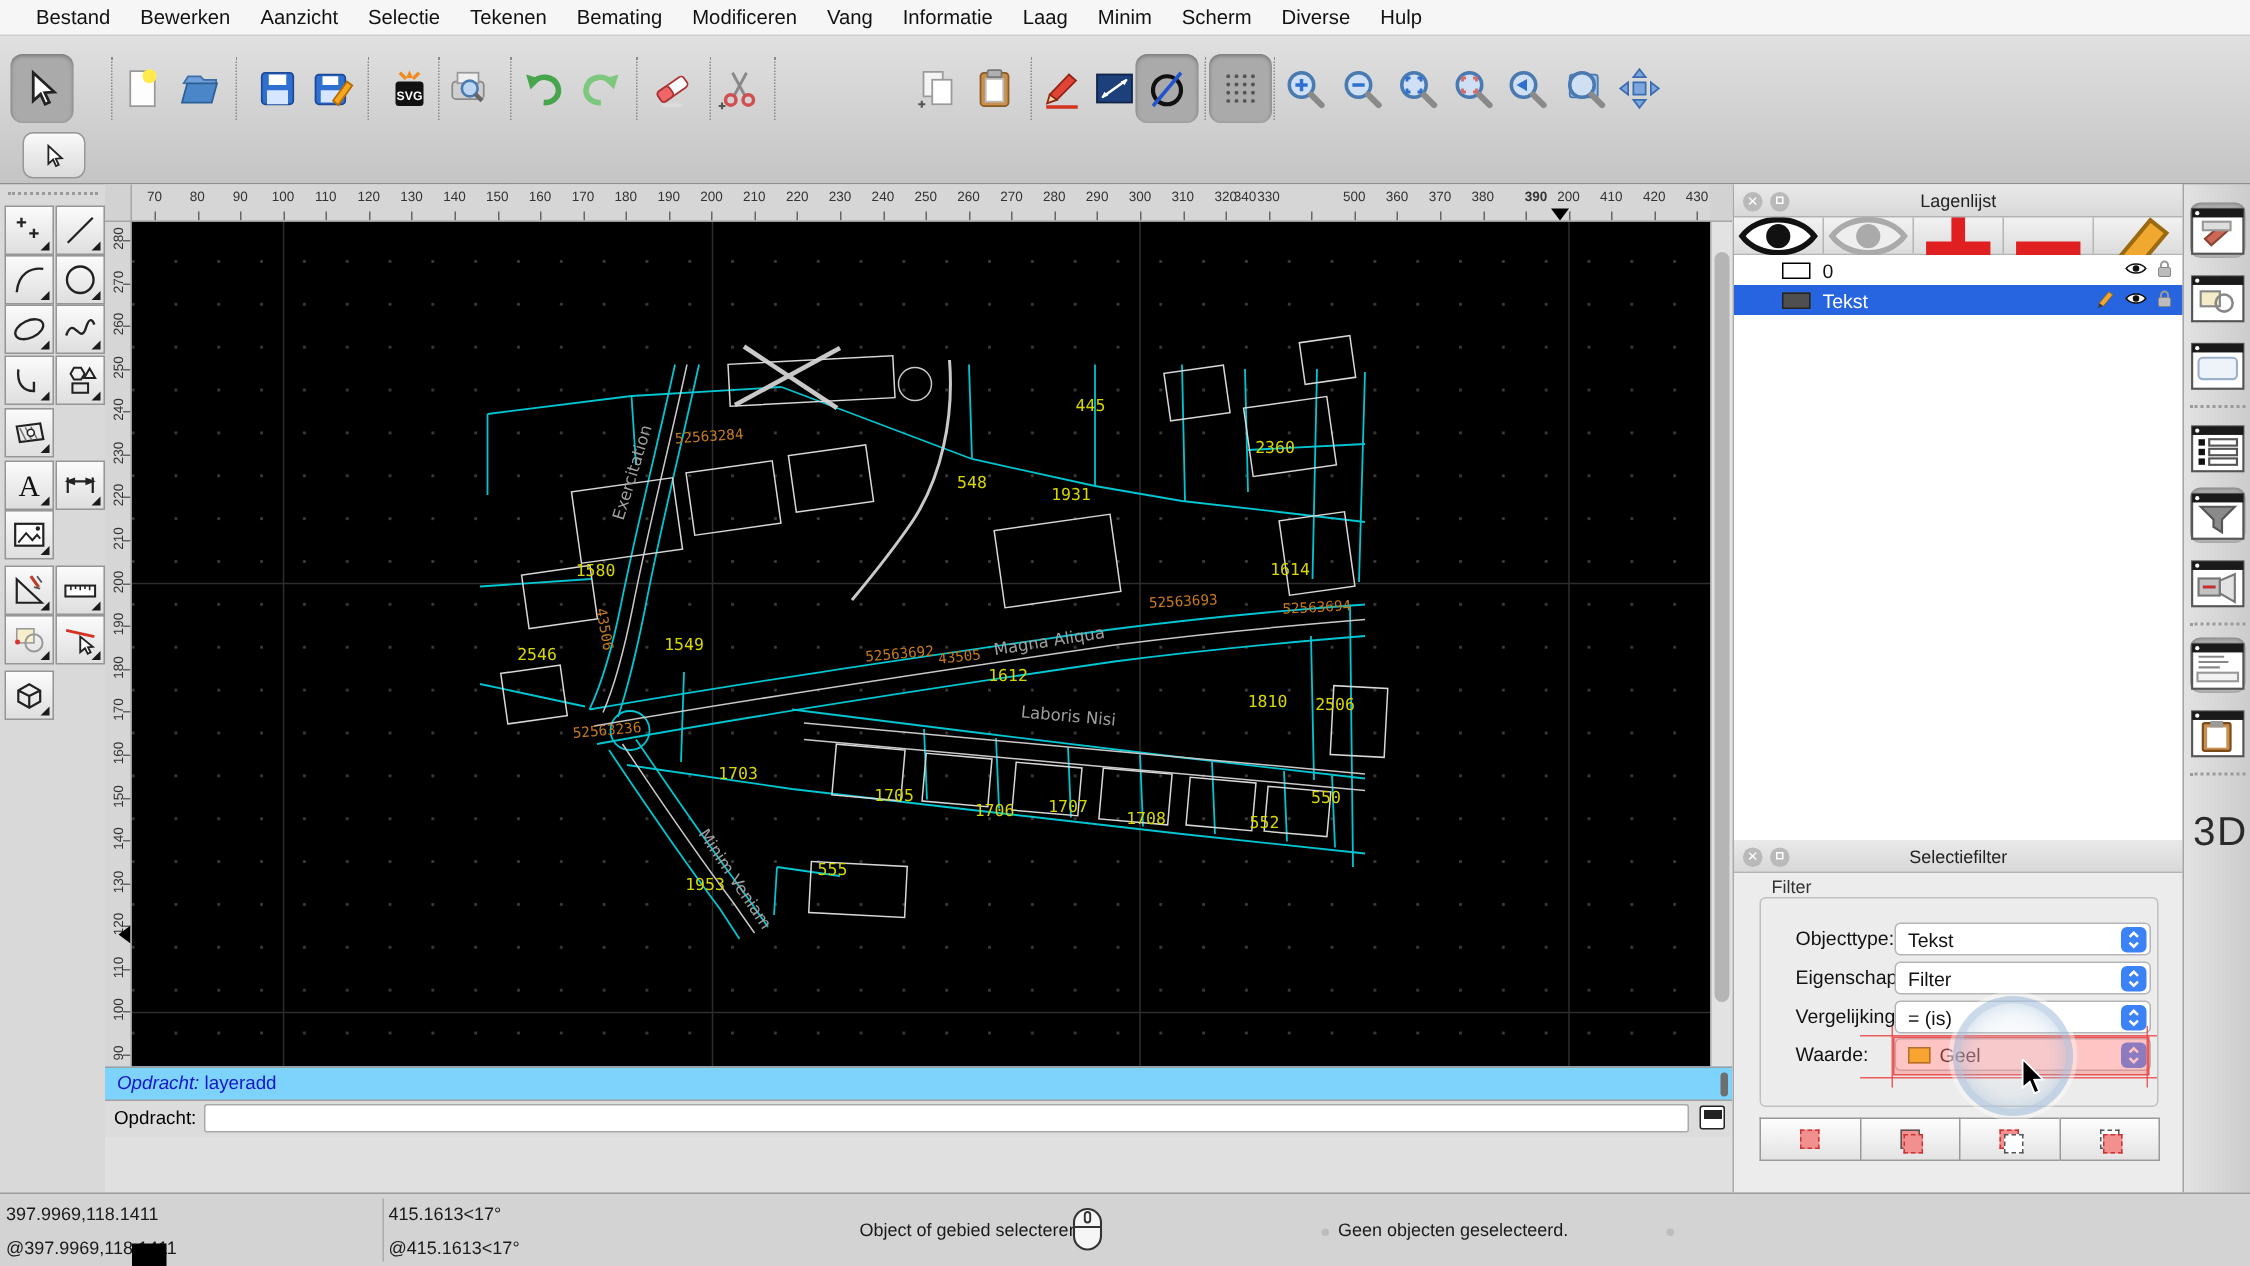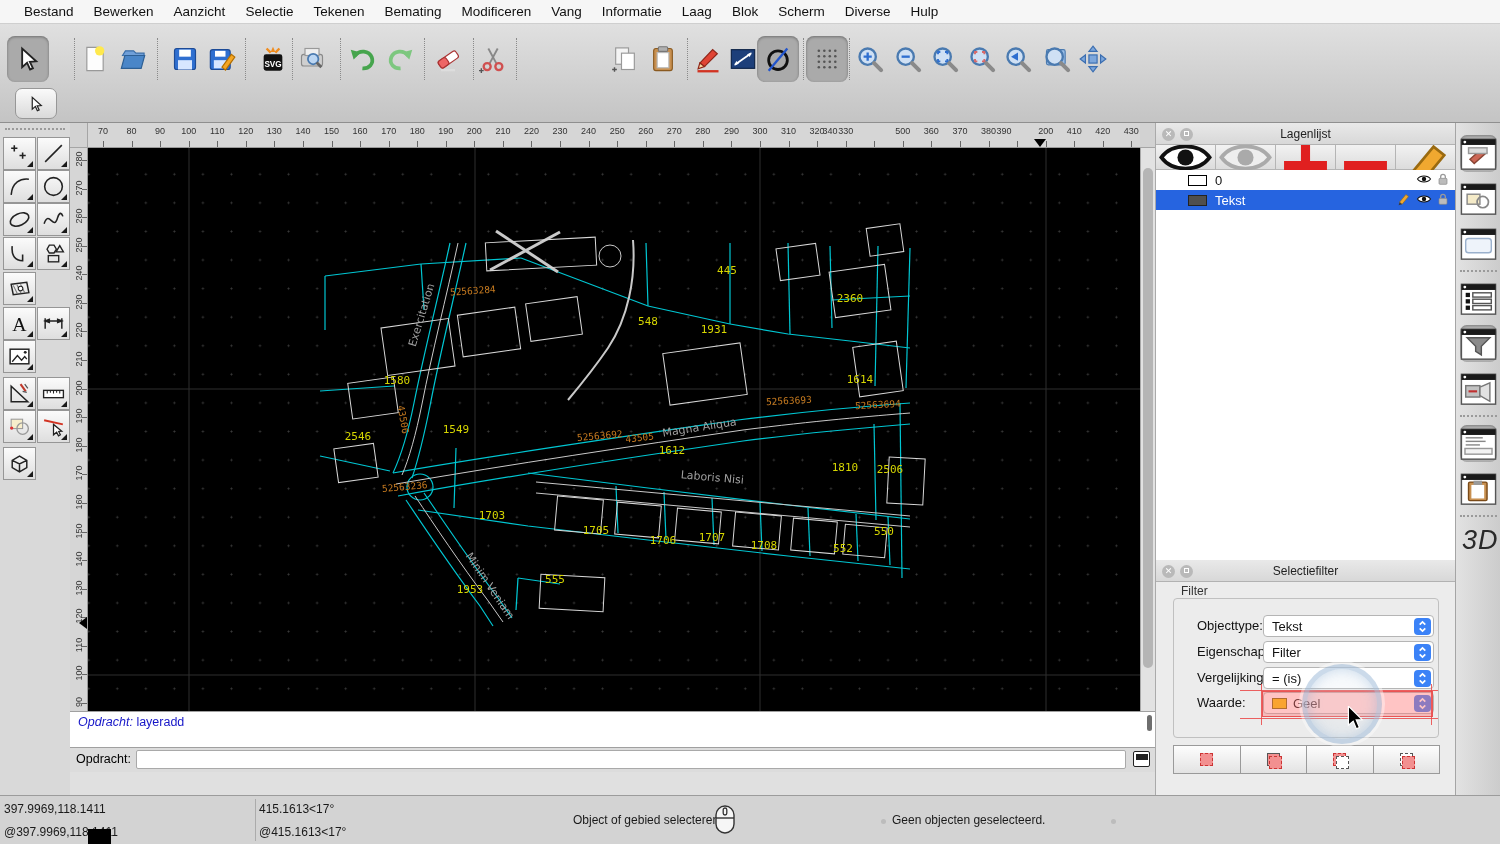--- a/index.html
+++ b/index.html
@@ -53,21 +53,21 @@
     border-top:6px solid transparent; border-bottom:6px solid transparent; border-right:8px solid #000; }
   #map-canvas { position:relative; width:1052px; height:563px; background-color:#000;
     background-image:radial-gradient(circle, #3a3a3a 0.9px, transparent 1.1px);
     background-size:28.56px 28.58px; background-position:15px 12px; overflow:hidden; }
   #map-svg { position:absolute; left:0; top:0; }
   #vscroll { position:relative; width:15px; background:#e2e2e2; border-left:1px solid #a8a8a8; }
   #vscroll-thumb { position:absolute; left:2px; top:20px; width:10px; height:500px; background:#b5b5b5; border-radius:5px; }
   #hscroll-row { position:relative; height:15px; background:#e8e8e8; border-top:1px solid #a8a8a8; }
   #hscroll-thumb { position:absolute; left:135px; top:3px; width:855px; height:9px; background:#8f8f8f; border-radius:5px; }
   #zoom-indicator { position:absolute; right:6px; top:1px; font-size:12px; color:#111; }
-  #history-row { position:relative; height:37px; background:#ffffff; border:1px solid #a0a0a0; border-left:none; border-right:none; }
+  #history-row { position:relative; height:23px; background:#7dd3fc; border:1px solid #a0a0a0; border-left:none; border-right:none; }
   #history-text { position:absolute; left:8px; top:3px; font-size:12.5px; color:#1616c8; }
   #history-text .lbl { font-style:italic; }
   #history-scroll { position:absolute; right:3px; top:3px; width:5px; height:16px; background:#6e6e6e; border-radius:3px; }
   #input-row { position:relative; height:24px; background:#dcdcdc; }
   #prompt-label { position:absolute; left:6px; top:4px; font-size:12.5px; color:#000; }
   #command-input { position:absolute; left:66px; top:2px; width:990px; height:19px;
     border:1px solid #a9a9a9; border-radius:2px; background:#fff; font-size:12px; padding:0 4px; font-family:"Liberation Sans",sans-serif; }
   #kbd-icon { position:absolute; right:5px; top:3px; width:17px; height:16px; border:1.5px solid #222; border-radius:2px; background:#fff; }
   #kbd-icon::after { content:""; position:absolute; left:1.5px; right:1.5px; top:1.5px; height:6px; background:#222; }
 
@@ -139,21 +139,21 @@
     <span class="menu-item">Bestand</span>
     <span class="menu-item">Bewerken</span>
     <span class="menu-item">Aanzicht</span>
     <span class="menu-item">Selectie</span>
     <span class="menu-item">Tekenen</span>
     <span class="menu-item">Bemating</span>
     <span class="menu-item">Modificeren</span>
     <span class="menu-item">Vang</span>
     <span class="menu-item">Informatie</span>
     <span class="menu-item">Laag</span>
-    <span class="menu-item">Blok</span>
+    <span class="menu-item">Minim</span>
     <span class="menu-item">Scherm</span>
     <span class="menu-item">Diverse</span>
     <span class="menu-item">Hulp</span>
   </div>
 
 <div id="toolbar">
   <div id="select-mode-btn">
       <svg viewBox="0 0 24 24">
         <path d="M7 3 L7 19 L11.2 15.2 L13.8 21 L16.2 19.9 L13.6 14.4 L19 14 Z" fill="#fff" stroke="#222" stroke-width="1.6"></path>
       </svg>
@@ -530,21 +530,21 @@
         <span class="hr-num" style="left: 742px;">340</span>
         <span class="hr-tick" style="left: 786.255px;"></span>
         <span class="hr-num" style="left: 814.82px;">500</span>
         <span class="hr-tick" style="left: 814.82px;"></span>
         <span class="hr-num" style="left: 843.385px;">360</span>
         <span class="hr-tick" style="left: 843.385px;"></span>
         <span class="hr-num" style="left: 871.95px;">370</span>
         <span class="hr-tick" style="left: 871.95px;"></span>
         <span class="hr-num" style="left: 900.515px;">380</span>
         <span class="hr-tick" style="left: 900.515px;"></span>
-        <span class="hr-num" style="left: 916px;">390</span>
+        <span class="hr-num" style="left: 936px; font-weight: bold;">390</span>
         <span class="hr-tick" style="left: 929.08px;"></span>
         <span class="hr-num" style="left: 957.645px;">200</span>
         <span class="hr-tick" style="left: 957.645px;"></span>
         <span class="hr-num" style="left: 986.21px;">410</span>
         <span class="hr-tick" style="left: 986.21px;"></span>
         <span class="hr-num" style="left: 1014.77px;">420</span>
         <span class="hr-tick" style="left: 1014.77px;"></span>
         <span class="hr-num" style="left: 1043.34px;">430</span>
         <span class="hr-tick" style="left: 1043.34px;"></span>
         <div id="h-marker" style="left: 951.932px;"></div>
@@ -888,21 +888,21 @@
 <div class="hl-vline" style="left:1261px"></div>
 <div class="hl-vline" style="left:1431px"></div>
 <div id="click-ring"></div>
 <div id="mouse-cursor">
   <svg width="22" height="24" viewBox="0 0 13 20">
       <polygon points="1,0 1,16 5,12.6 7.6,19 10.2,17.9 7.5,11.6 12.4,11.4" fill="#000" stroke="#fff" stroke-width="1"></polygon>
     </svg>
 </div>
 
 <div id="right-strip">
-  <div id="label-3d" style="top: 402px; font-style: italic;">3D</div>
+  <div id="label-3d" style="top: 416px;">3D</div>
 <div class="rs-btn pressed" style="top: 12px;">
       <svg viewBox="0 0 26 26">
         <g transform="translate(0,2)">
           <rect x="1" y="1" width="24" height="21" fill="#fff" stroke="#555"></rect>
           <rect x="1" y="1" width="24" height="4" fill="#1a1a1a"></rect>
           <circle cx="3.4" cy="3" r="1" fill="#fff"></circle>
           <g transform="translate(0,1)">
             <path d="M7 14 L15 7 l3.5 2.5 L10 17 z" fill="#cc6655" stroke="#884433"></path>
             <rect x="6" y="6" width="13" height="4" fill="#ddd" stroke="#999"></rect>
           </g>

